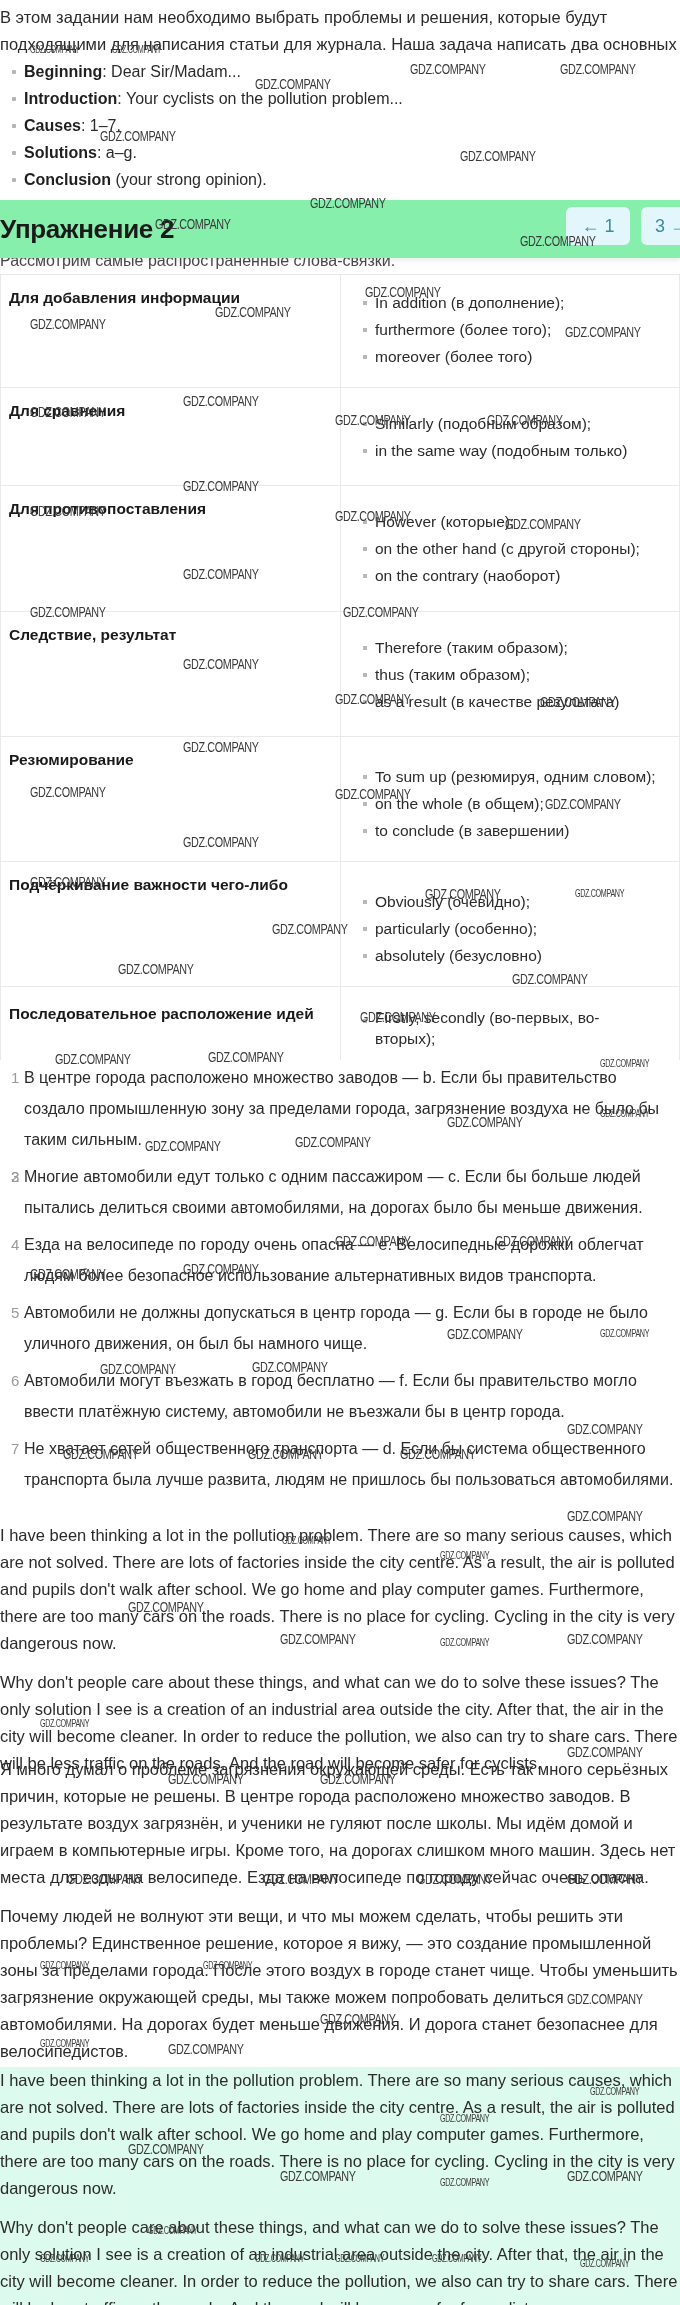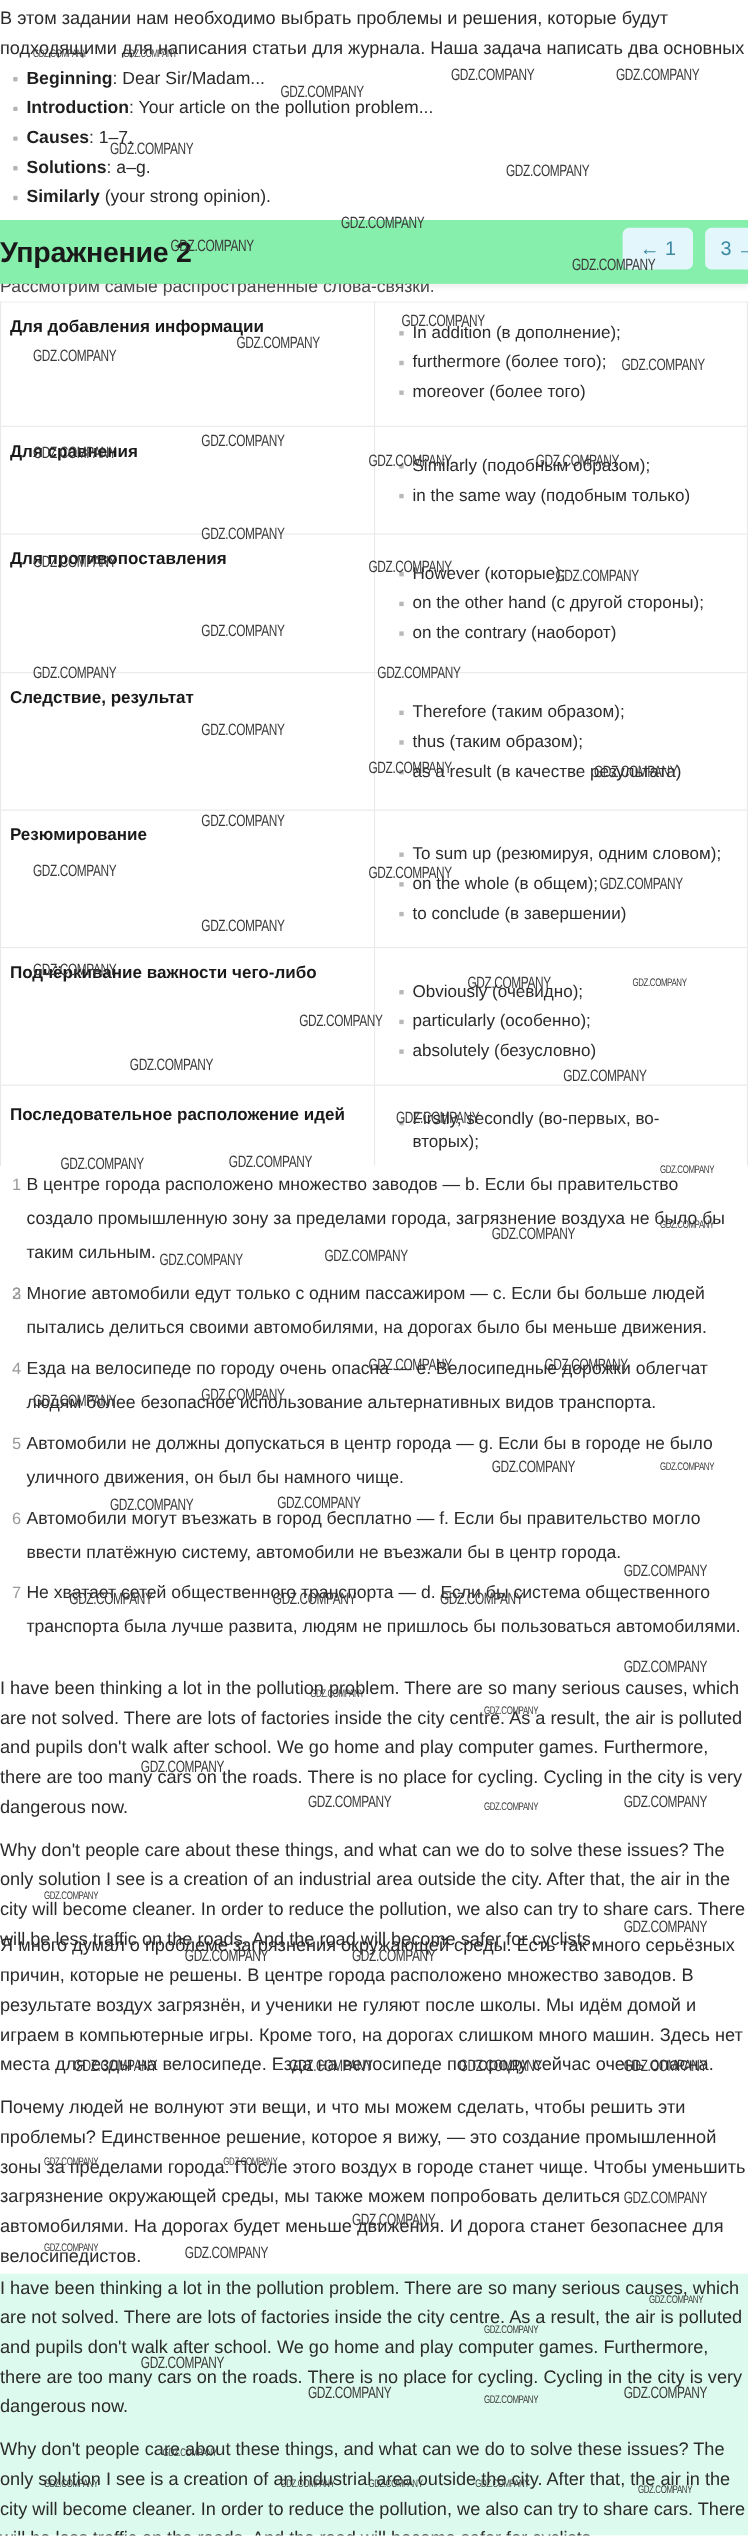--- a/index.html
+++ b/index.html
@@ -44,24 +44,24 @@
   .essay-hl { top: 2067px; height: 238px; background: #dcfaee; padding-top: 0; }
 </style>
 </head>
 <body>
 
 <div class="intro">
   <p class="intro-p">В этом задании нам необходимо выбрать проблемы и решения, которые будут подходящими для написания статьи для журнала. Наша задача написать два основных абзаца письма редактору журнала.</p>
 </div>
 <ul class="plan">
   <li><b>Beginning</b><span>: </span><span>Dear Sir/Madam...</span></li>
-  <li><b>Introduction</b><span>: </span><span>Your article on the pollution problem...</span></li>
+  <li><b>Introduction</b><span>: </span><span>Your cyclists on the pollution problem...</span></li>
   <li><b>Causes</b><span>: </span><span>1–7.</span></li>
   <li><b>Solutions</b><span>: </span><span>a–g.</span></li>
-  <li><b>Similarly</b><span> </span><span>(your strong opinion).</span></li>
+  <li><b>Conclusion</b><span> </span><span>(your strong opinion).</span></li>
 </ul>
 
 <div class="subtitle">Рассмотрим самые распространенные слова-связки.</div>
 <div class="ex-header">
   <h2 class="ex-title">Упражнение 2</h2>
   <div class="nav-btn nav-prev">← 1</div>
   <div class="nav-btn nav-next">3 →</div>
 </div>
 
 <div class="table-clip">

